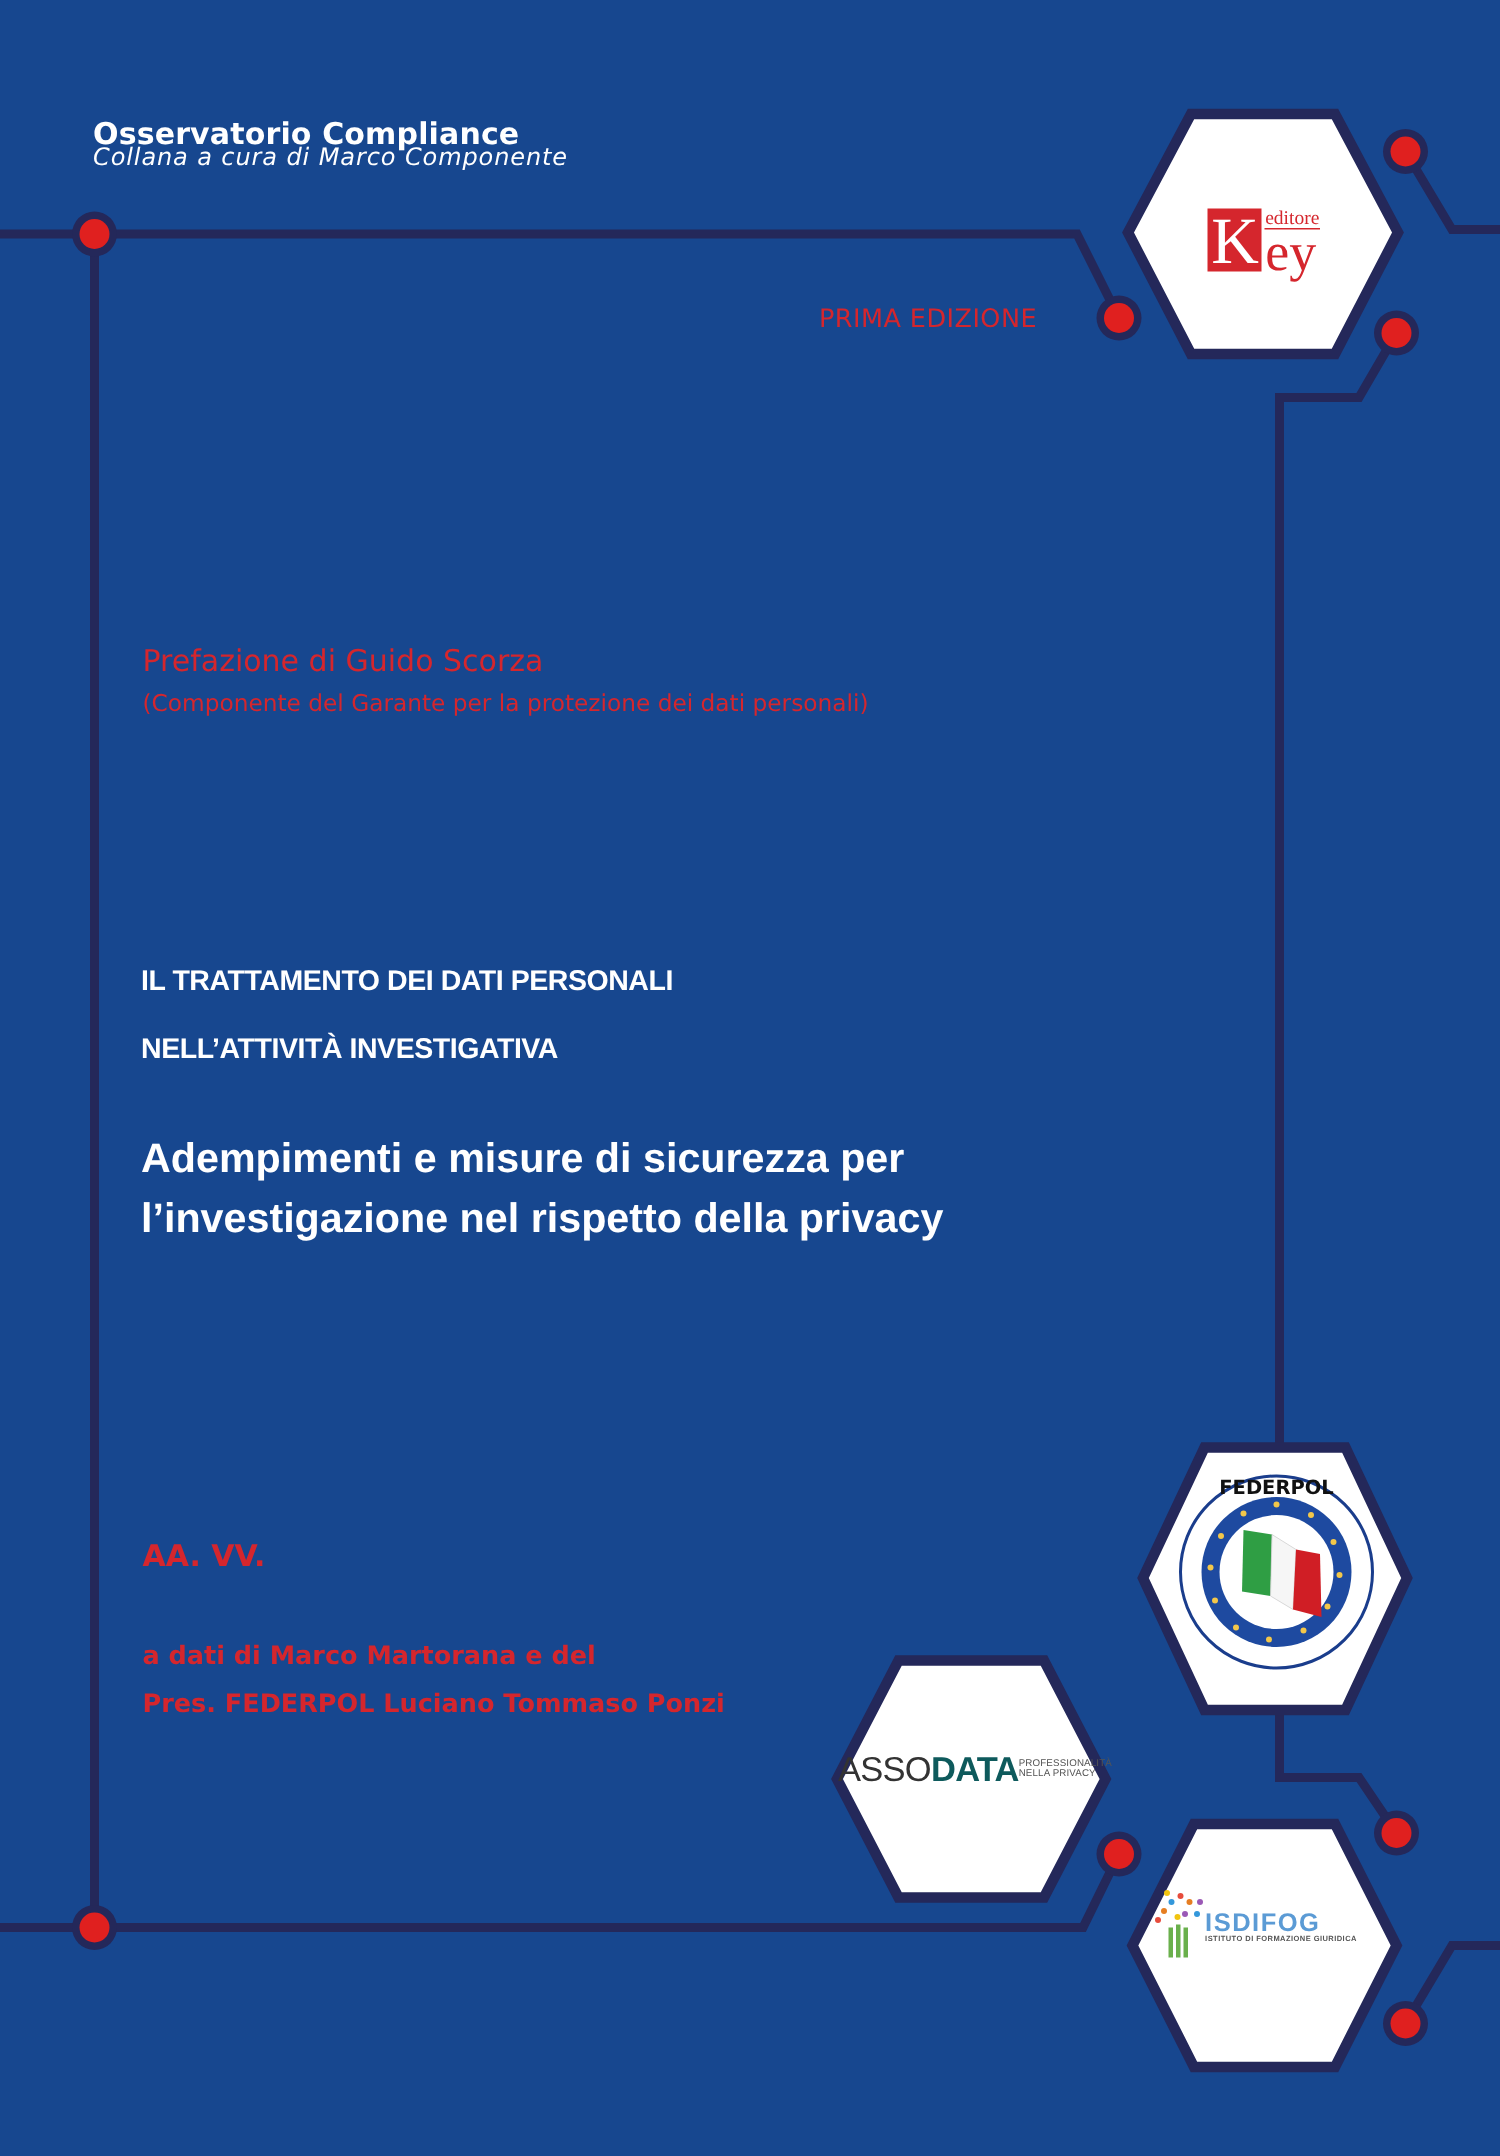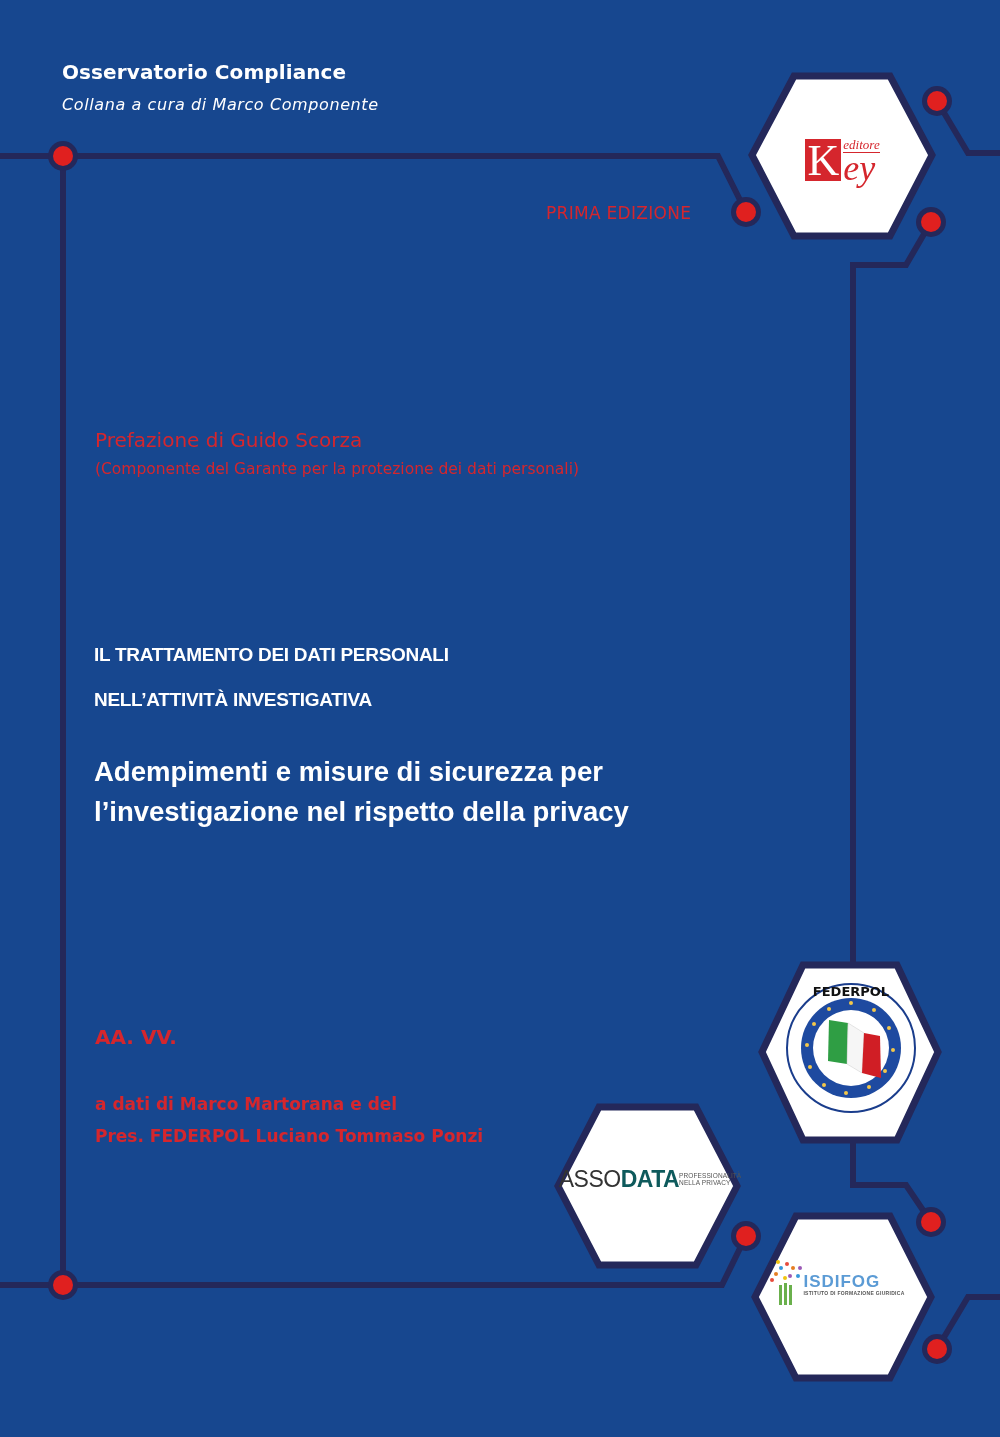--- a/index.html
+++ b/index.html
@@ -1,33 +1,33 @@
 <!DOCTYPE html>
 <html><head>
 <meta charset="utf-8">
 <style>
   html, body { margin: 0; padding: 0; }
   body { width: 1000px; height: 1437px; overflow: hidden; background: #17478f; }
   .cover { position: relative; width: 1000px; height: 1437px; background: #17478f; font-family: "DejaVu Sans", "Liberation Sans", sans-serif; }
   svg.circuit { position: absolute; left: 0; top: 0; width: 1000px; height: 1437px; }
   .txt { position: absolute; white-space: nowrap; }
-  .series-title { left: 62px; top: 60px; font-size: 20px; font-weight: bold; color: #ffffff; letter-spacing: 0.1px; }
+  .series-title { left: 62px; top: 77px; font-size: 20px; font-weight: bold; color: #ffffff; letter-spacing: 0.1px; }
   .series-sub { left: 62px; top: 95px; font-size: 16px; font-style: italic; color: #ffffff; letter-spacing: 0.6px; }
   .edition { left: 546px; top: 203px; font-size: 17px; color: #d5262d; letter-spacing: 0.3px; }
   .preface { left: 95px; top: 428px; font-size: 20px; color: #d5262d; }
   .preface-sub { left: 95px; top: 460px; font-size: 15.5px; color: #d5262d; }
   .title { left: 94px; top: 632px; font-size: 19px; font-weight: bold; color: #ffffff; line-height: 45px; letter-spacing: -0.3px; font-family: "Liberation Sans", sans-serif; }
   .subtitle { left: 94px; top: 740px; font-size: 27.5px; font-weight: bold; color: #ffffff; line-height: 40px; font-family: "Liberation Sans", sans-serif; margin-top: 12px; }
   .authors { left: 95px; top: 1025px; font-size: 20px; font-weight: bold; color: #d5262d; }
   .curators { left: 95px; top: 1088px; font-size: 17px; font-weight: bold; color: #d5262d; line-height: 32px; }
   .logo { position: absolute; display: flex; align-items: center; justify-content: center; }
   .key-logo { left: 795px; top: 130px; width: 95px; height: 60px; }
   .key-box { width: 36px; height: 42px; background: #d5262d; position: relative; display: flex; align-items: center; justify-content: center; }
   .key-box span { color: #ffffff; font-family: "Liberation Serif", serif; font-size: 44px; line-height: 42px; margin-top: 2px; }
-  .key-right { display: flex; flex-direction: column; margin-left: 2px; font-style: italic; }
+  .key-right { display: flex; flex-direction: column; margin-left: 2px; }
   .key-editore { font-family: "Liberation Serif", serif; font-size: 13px; color: #d5262d; border-bottom: 1px solid #d5262d; line-height: 13px; padding-bottom: 1px; }
   .key-ey { font-family: "Liberation Serif", serif; font-size: 36px; color: #d5262d; line-height: 30px; }
   .asso { left: 580px; top: 1168px; width: 140px; }
   .asso-main { font-family: "Liberation Sans", sans-serif; font-size: 23px; letter-spacing: -0.5px; color: #333; line-height: 22px; }
   .asso-main b { color: #0e5a5c; }
   .asso-tag { font-family: "Liberation Sans", sans-serif; font-size: 6.5px; color: #555; letter-spacing: 0.1px; }
   .isdifog { left: 772px; top: 1262px; width: 140px; height: 46px; font-weight: bold; }
   .isd-text { display: flex; flex-direction: column; margin-left: 2px; }
   .isd-name { font-family: "Liberation Sans", sans-serif; font-size: 17px; color: #5b9bd5; letter-spacing: 1px; line-height: 16px; }
   .isd-tag { font-family: "Liberation Sans", sans-serif; font-size: 5px; color: #555; letter-spacing: 0.3px; }

